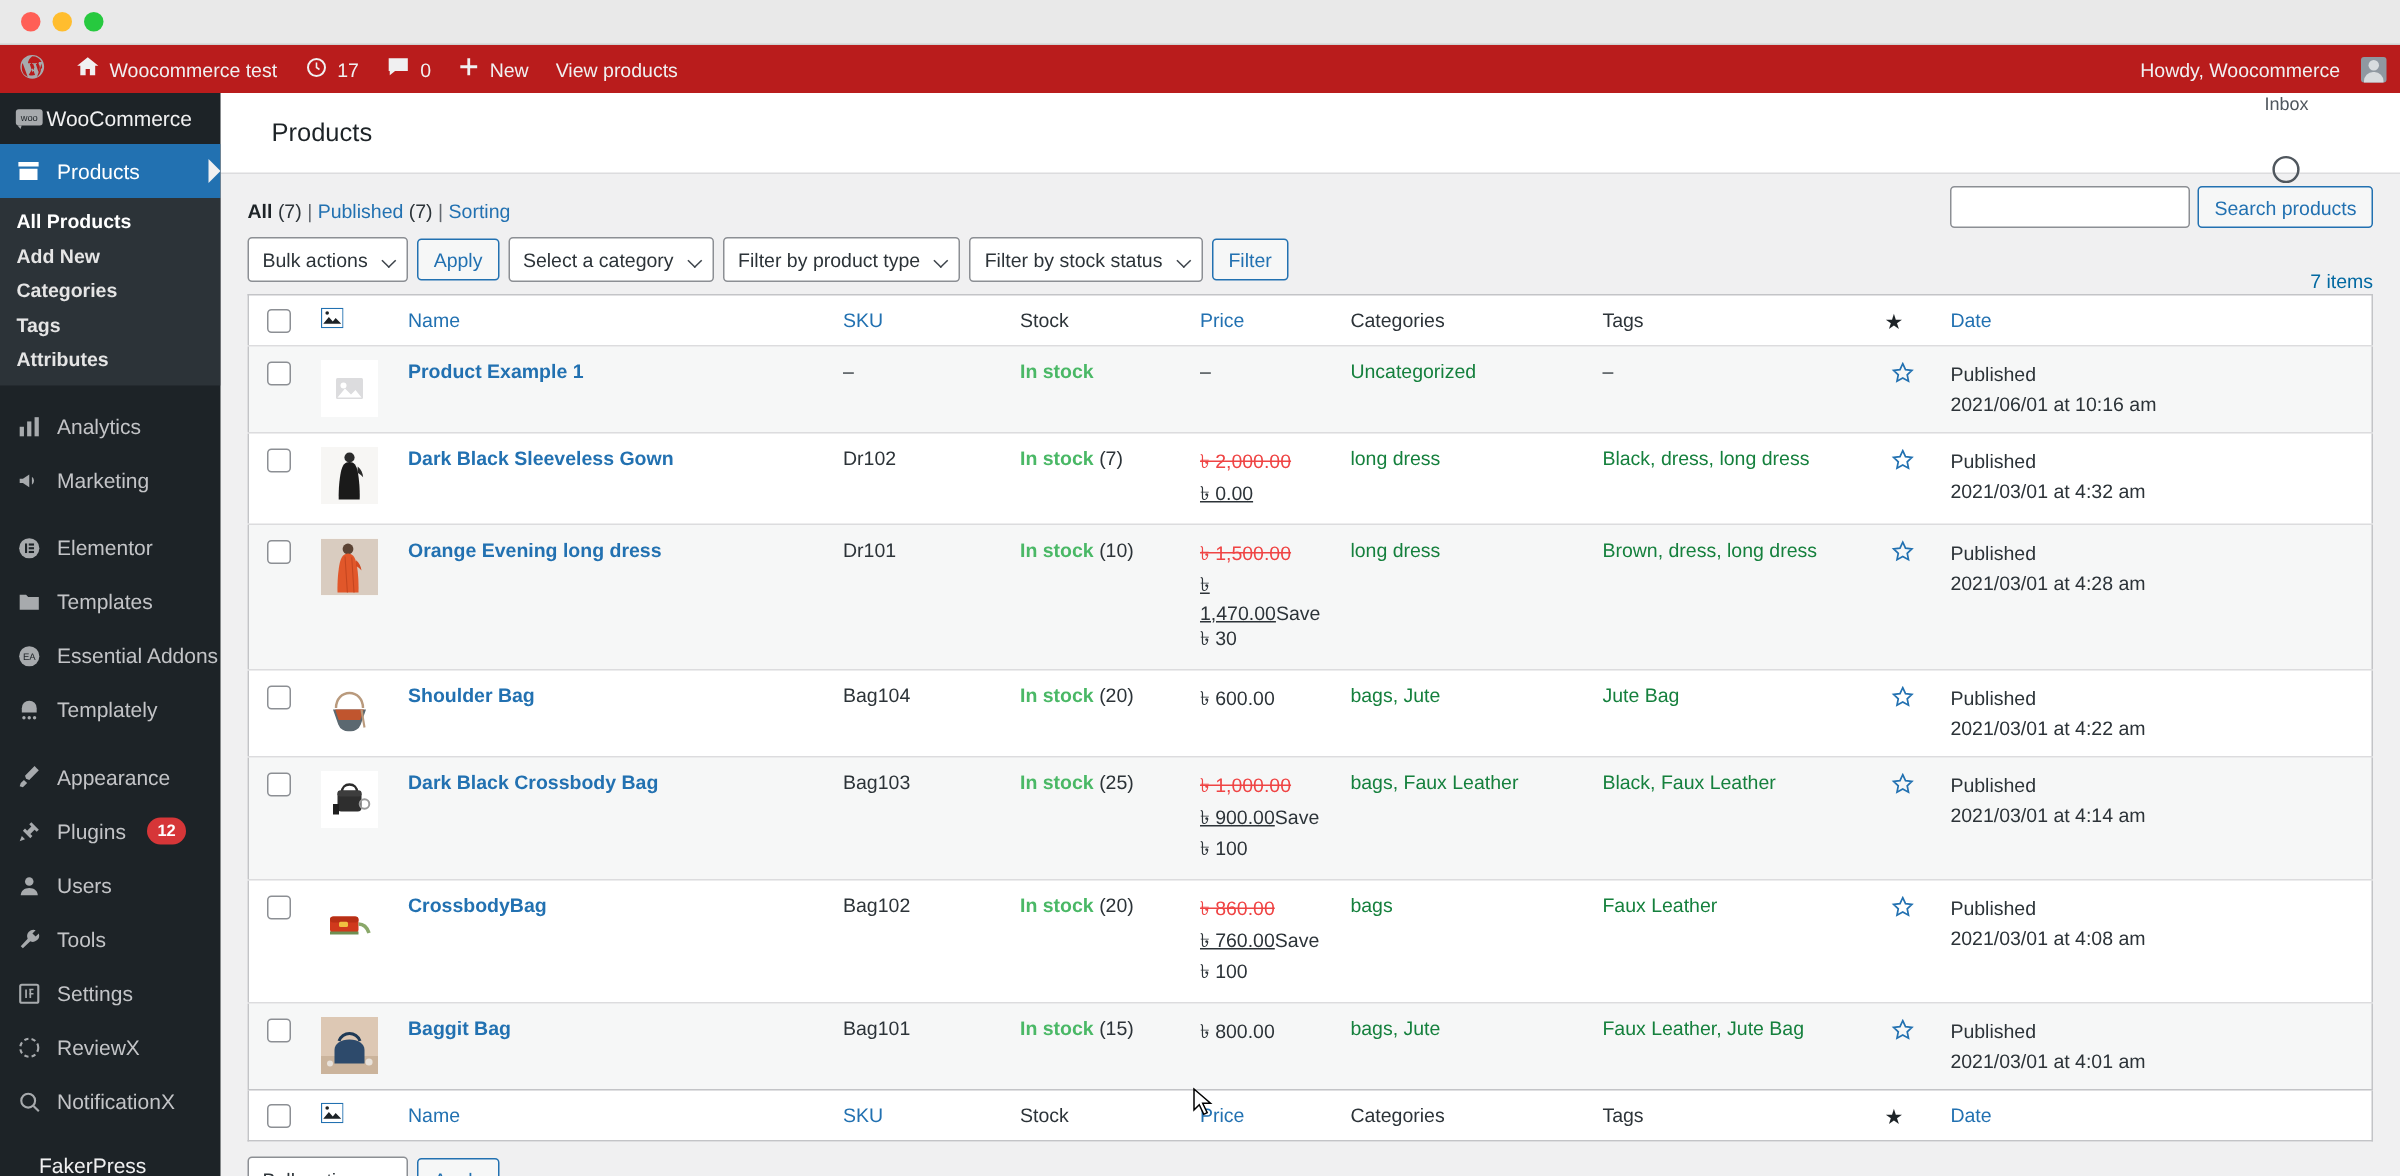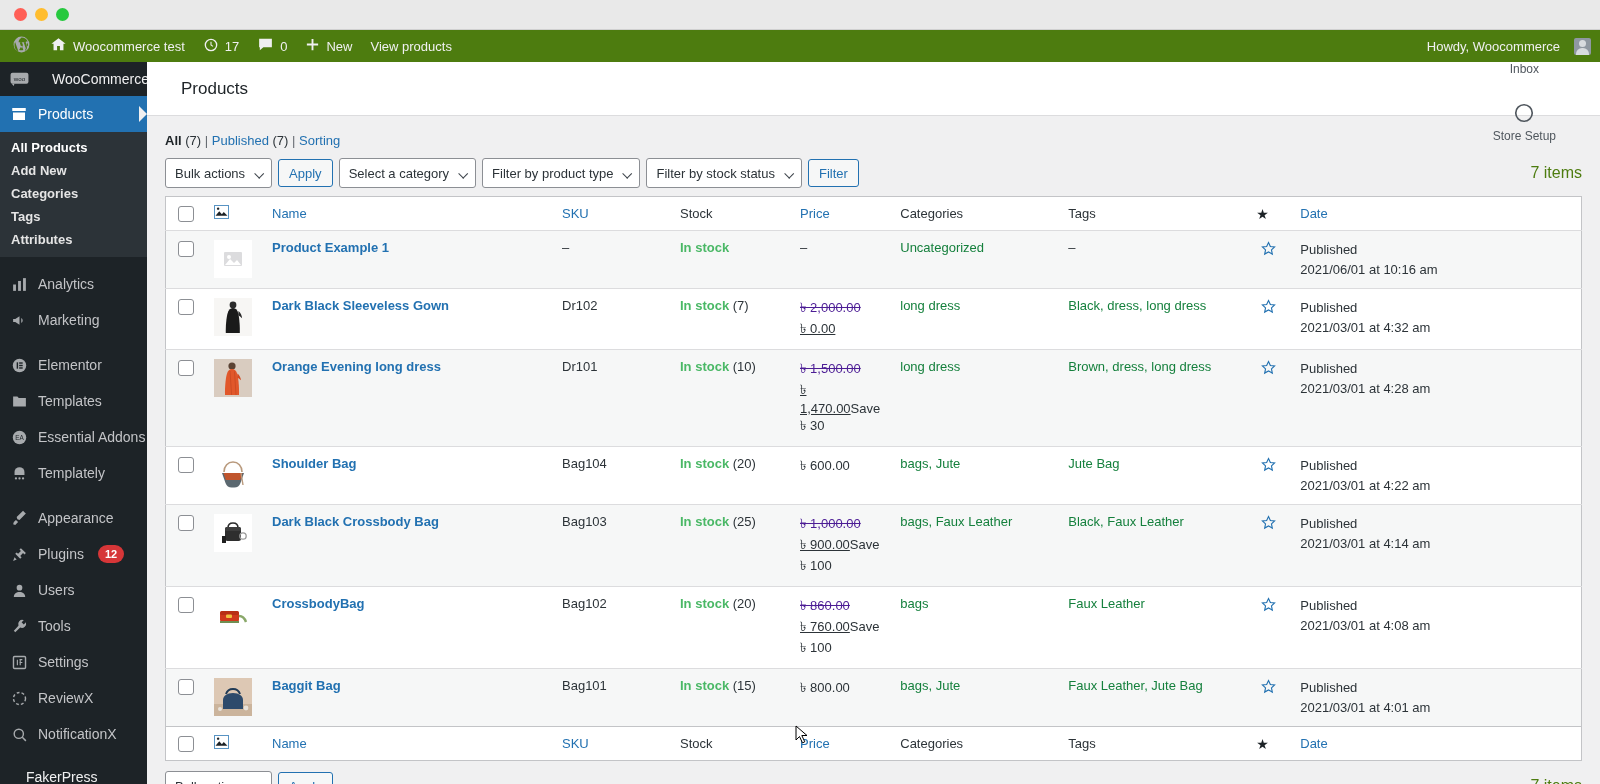--- a/index.html
+++ b/index.html
@@ -22,21 +22,21 @@
     padding-left:14px; gap:8px;
   }
   .dot { width:13px; height:13px; border-radius:50%; }
   .dot.red{background:#ff5f56;}
   .dot.yellow{background:#ffbd2e;}
   .dot.green{background:#27c93f;}
 
   
   #adminbar {
     position:absolute; top:30px; left:0; right:0; height:32px;
-    background:#4d7c0f; color:#f0f0f1;
+    background:#b91c1c; color:#f0f0f1;
     display:flex; align-items:center;
     font-size:13px;
     z-index:40;
   }
   .ab-item {
     display:flex; align-items:center; gap:6px;
     height:32px; padding:0 9px;
     color:#f0f0f1; white-space:nowrap;
   }
   .ab-item.logo{ padding:0 10px 0 12px; }
@@ -57,21 +57,21 @@
   .ab-count{ color:#f0f0f1; }
 
   
   #sidebar {
     position:absolute; top:62px; left:0; width:147px; bottom:0;
     background:#1d2327; color:#c3c4c7;
     overflow:hidden; z-index:30;
     font-size:14px;
   }
   .sb-top {
-    display:flex; align-items:center; gap:23px;
+    display:flex; align-items:center; gap:2px;
     padding:7px 0 7px 9px; color:#f0f0f1; font-size:14px;
   }
   .sb-item {
     display:flex; align-items:center; gap:9px;
     padding:8px 0 8px 9px;
     color:#c3c4c7; font-size:14px; position:relative;
   }
   .sb-item.active { background:#2271b1; color:#fff; font-weight:400; }
   .sb-item.active::after{
     content:""; position:absolute; right:-8px; top:50%;
@@ -159,22 +159,22 @@
     display:inline-flex; align-items:center;
     padding:0 26px 0 9px; white-space:nowrap;
   }
   .select::after{
     content:""; position:absolute; right:9px; top:12px;
     width:6px; height:6px;
     border-right:1.6px solid #3c434a; border-bottom:1.6px solid #3c434a;
     transform:rotate(45deg) translateY(-1px);
   }
   .displaying-num{
-    position:absolute; right:0; top:6px;
-    font-size:16px; color:#4d7c0f;
+    position:absolute; right:0; top:22px;
+    font-size:13px; color:#0369a1;
   }
 
   
   table.wp-list { width:100%; border-collapse:collapse; background:#fff;
     border:1px solid #c3c4c7; border-radius:0; font-size:13px; }
   table.wp-list thead th, table.wp-list tfoot th {
     text-align:left; font-weight:400; color:#2c3338;
     padding:8px 10px; font-size:13px; height:33px;
     vertical-align:middle;
   }
@@ -208,21 +208,21 @@
 
   .thumb{
     width:38px; height:38px; background:#fff;
     border:0; display:block; object-fit:cover;
     overflow:hidden; position:relative;
   }
   .row-title{ color:#2271b1; font-weight:600; font-size:13px; text-decoration:none; }
   .muted{ color:#646970; }
   .instock{ color:#4ab866; font-weight:600; }
   .stock-cnt{ color:#2c3338; font-weight:400; }
-  .price .del{ text-decoration:line-through; color:#4c1d95; }
+  .price .del{ text-decoration:line-through; color:#ef4444; }
   .price .ins{ text-decoration:underline; color:#2c3338; }
   .taxlink{ color:#15803d; text-decoration:none; }
   .date-col{ color:#2c3338; line-height:1.5; }
 
   .star-hollow{ display:inline-block; }
   .thead-star{ color:#1d2327; font-size:14px; }
 
   
   .tablenav.bottom{ margin-top:10px; }
 
@@ -503,20 +503,24 @@
     <div class="subsubsub">
       <span class="cur">All</span>
       <span class="cnt">(7)</span>
       <span class="sep">|</span>
       <a href="#">Published</a>
       <span class="cnt">(7)</span>
       <span class="sep">|</span>
       <a href="#">Sorting</a>
     </div>
 
+    <div class="search-box">
+      <input type="text" value="" placeholder="" style="">
+      <button class="btn">Search products</button>
+    </div>
 
     <div class="tablenav top">
       <div class="select">Bulk actions</div>
       <button class="btn">Apply</button>
       <div class="select">Select a category</div>
       <div class="select">Filter by product type</div>
       <div class="select">Filter by stock status</div>
       <button class="btn">Filter</button>
       <span class="displaying-num">7 items</span>
     </div>

